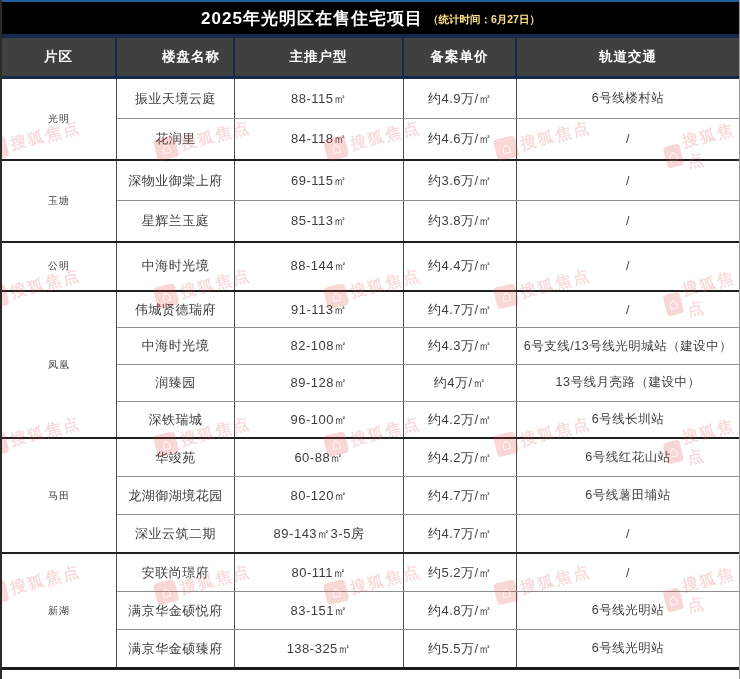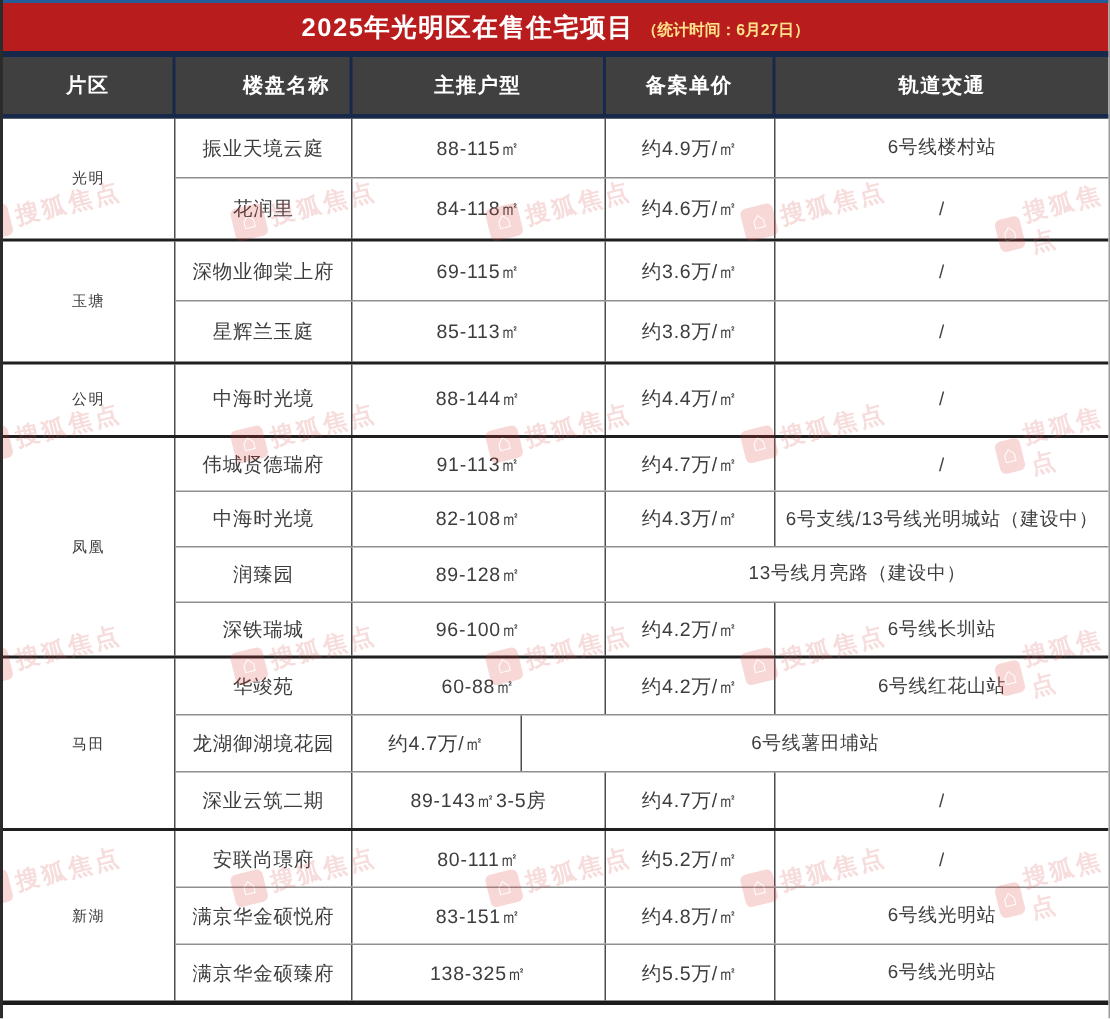--- a/index.html
+++ b/index.html
@@ -12,21 +12,21 @@
     height: 679px;
     background: #fff;
     overflow: hidden;
     border-left: 2px solid #2b2b2b;
     border-right: 1px solid #9a9a9a;
   }
 
   
   .title-bar {
     height: 38px;
-    background: #b91c1c;
+    background: #000000;
     border-top: 2px solid #245d99;
     border-bottom: 4px solid #16294a;
     display: flex;
     align-items: center;
     justify-content: center;
   }
   .title-main {
     color: #ffffff;
     font-size: 17px;
     font-weight: bold;
@@ -209,20 +209,21 @@
           </div>
           <div class="row">
             <div class="cell w-name">中海时光境</div>
             <div class="cell w-type">82-108㎡</div>
             <div class="cell w-price">约4.3万/㎡</div>
             <div class="cell w-transit">6号支线/13号线光明城站（建设中）</div>
           </div>
           <div class="row">
             <div class="cell w-name">润臻园</div>
             <div class="cell w-type">89-128㎡</div>
+            <div class="cell w-price">约4万/㎡</div>
             <div class="cell w-transit">13号线月亮路（建设中）</div>
           </div>
           <div class="row">
             <div class="cell w-name">深铁瑞城</div>
             <div class="cell w-type">96-100㎡</div>
             <div class="cell w-price">约4.2万/㎡</div>
             <div class="cell w-transit">6号线长圳站</div>
           </div>
         </div>
       </div>
@@ -230,20 +231,21 @@
         <div class="area-cell">马田</div>
         <div class="rows">
           <div class="row">
             <div class="cell w-name">华竣苑</div>
             <div class="cell w-type">60-88㎡</div>
             <div class="cell w-price">约4.2万/㎡</div>
             <div class="cell w-transit">6号线红花山站</div>
           </div>
           <div class="row">
             <div class="cell w-name">龙湖御湖境花园</div>
+            <div class="cell w-type">80-120㎡</div>
             <div class="cell w-price">约4.7万/㎡</div>
             <div class="cell w-transit">6号线薯田埔站</div>
           </div>
           <div class="row">
             <div class="cell w-name">深业云筑二期</div>
             <div class="cell w-type">89-143㎡3-5房</div>
             <div class="cell w-price">约4.7万/㎡</div>
             <div class="cell w-transit">/</div>
           </div>
         </div>

